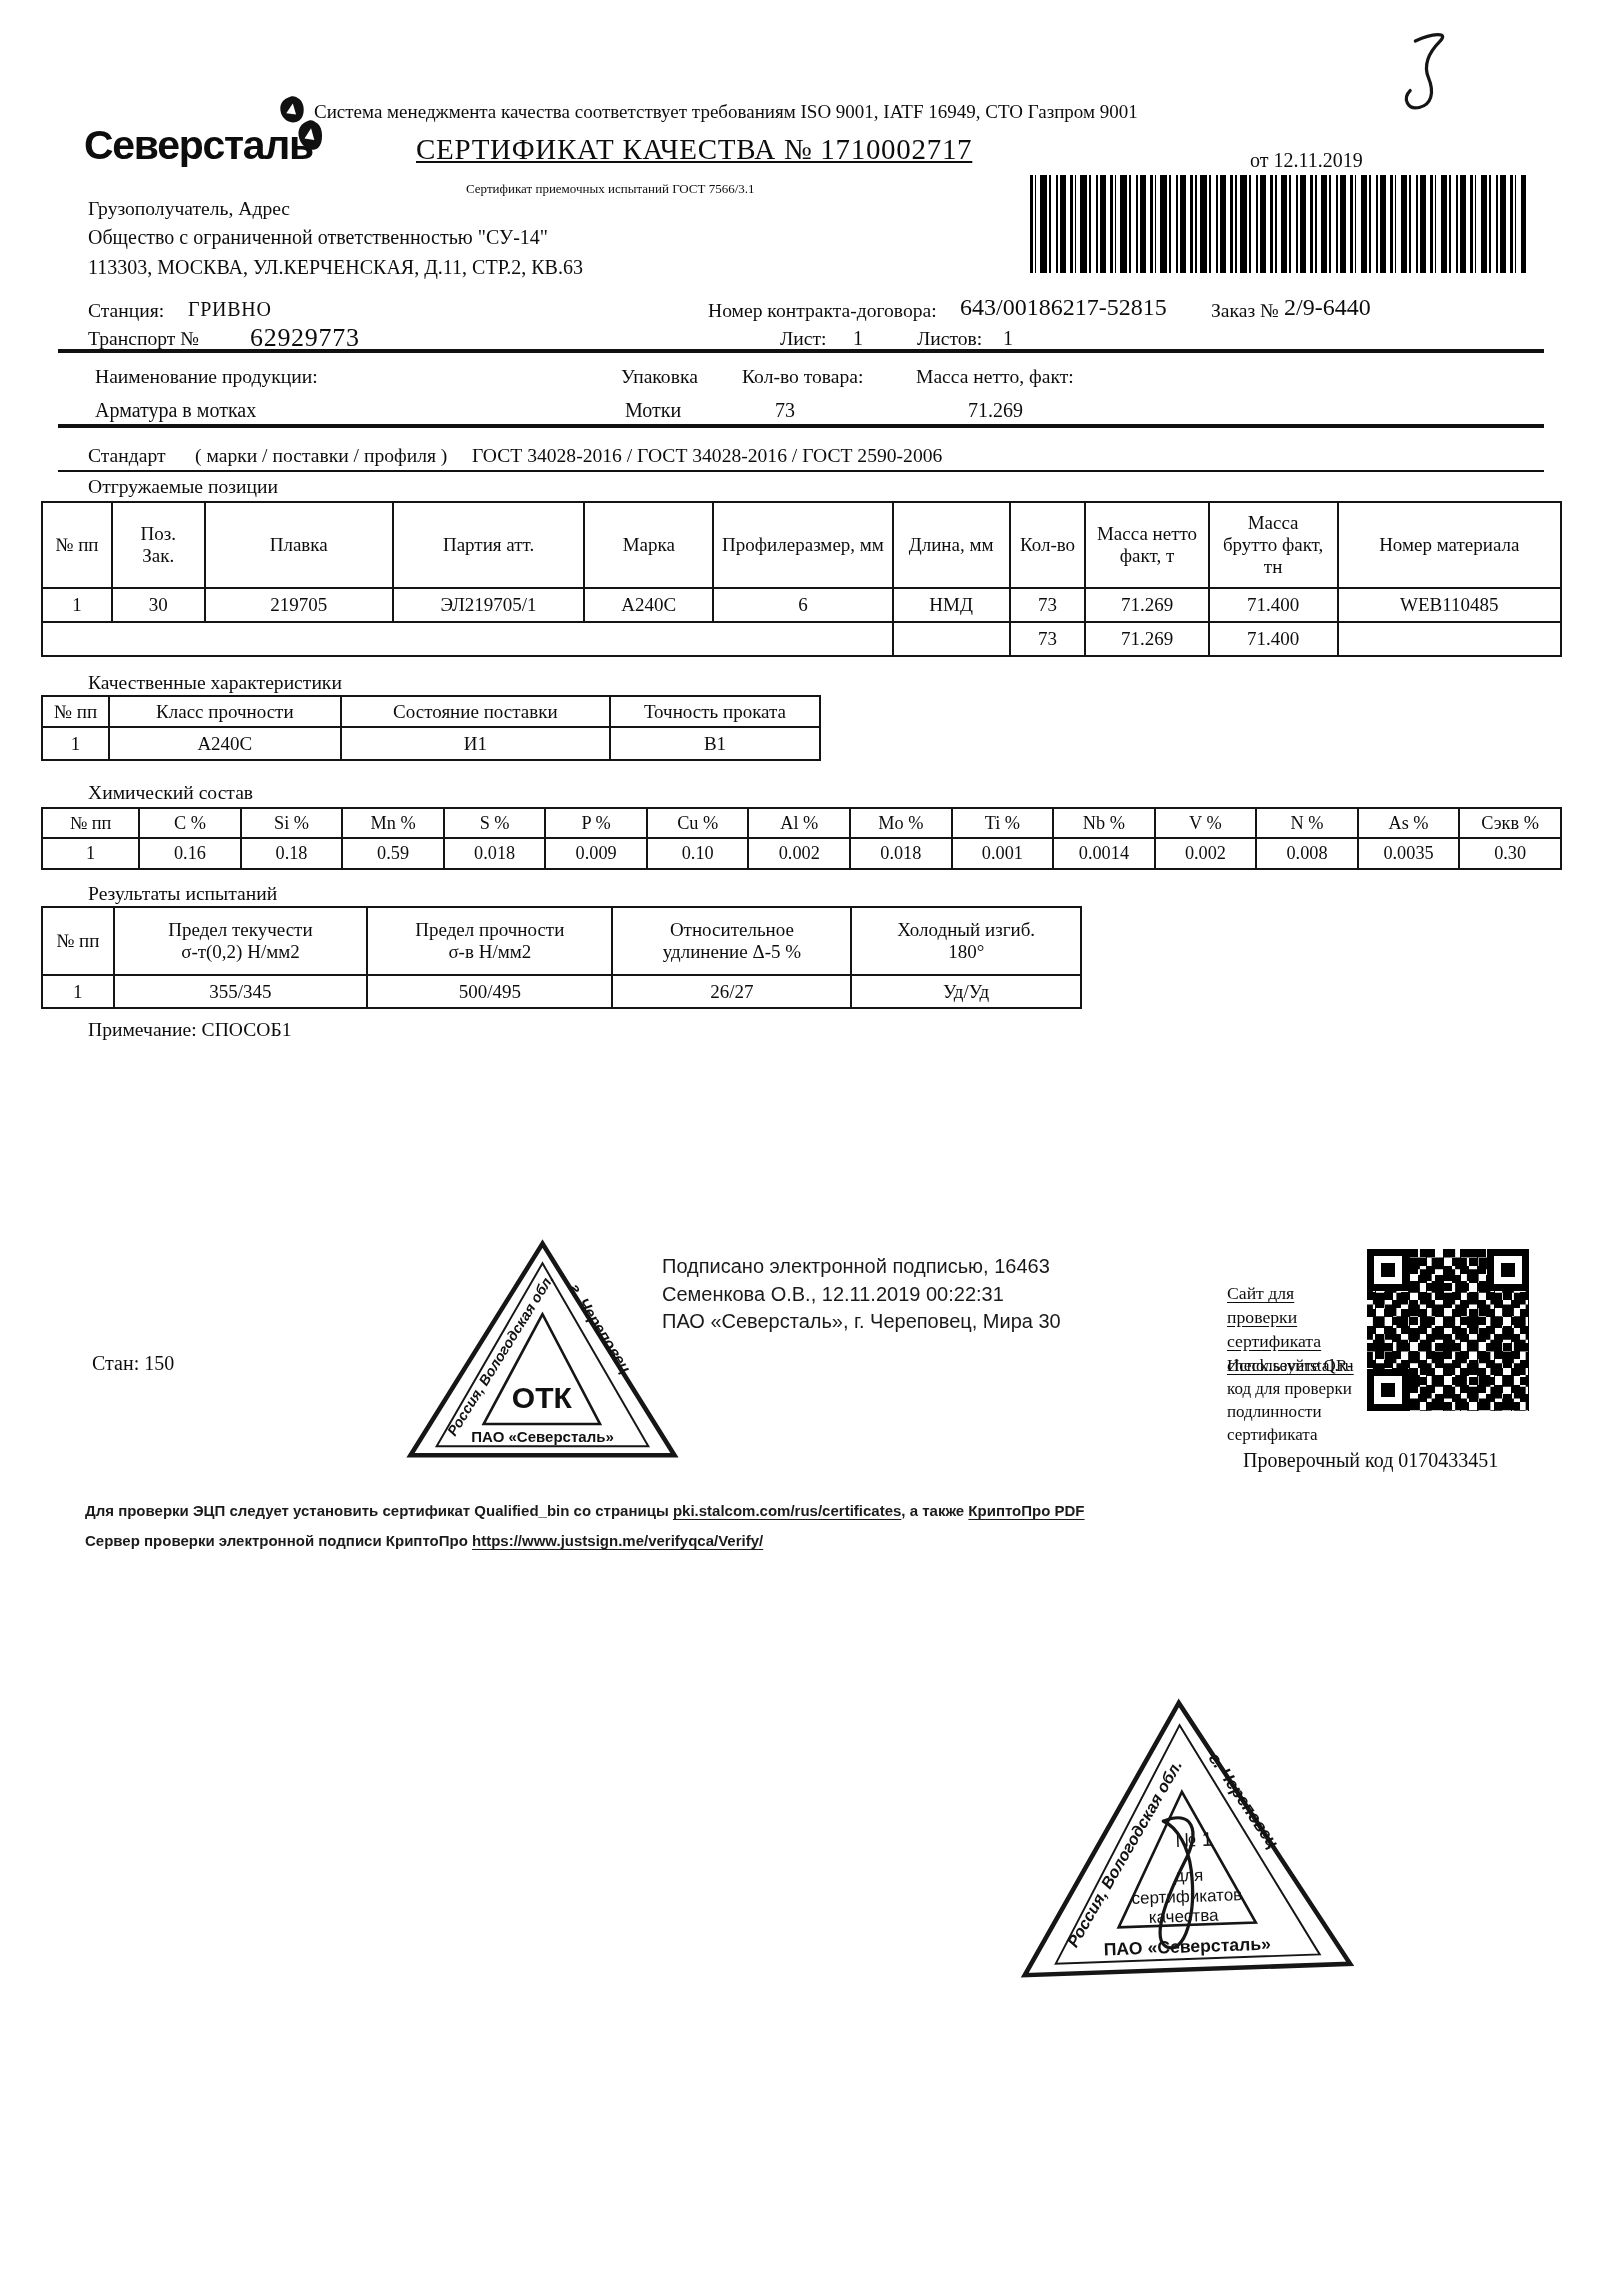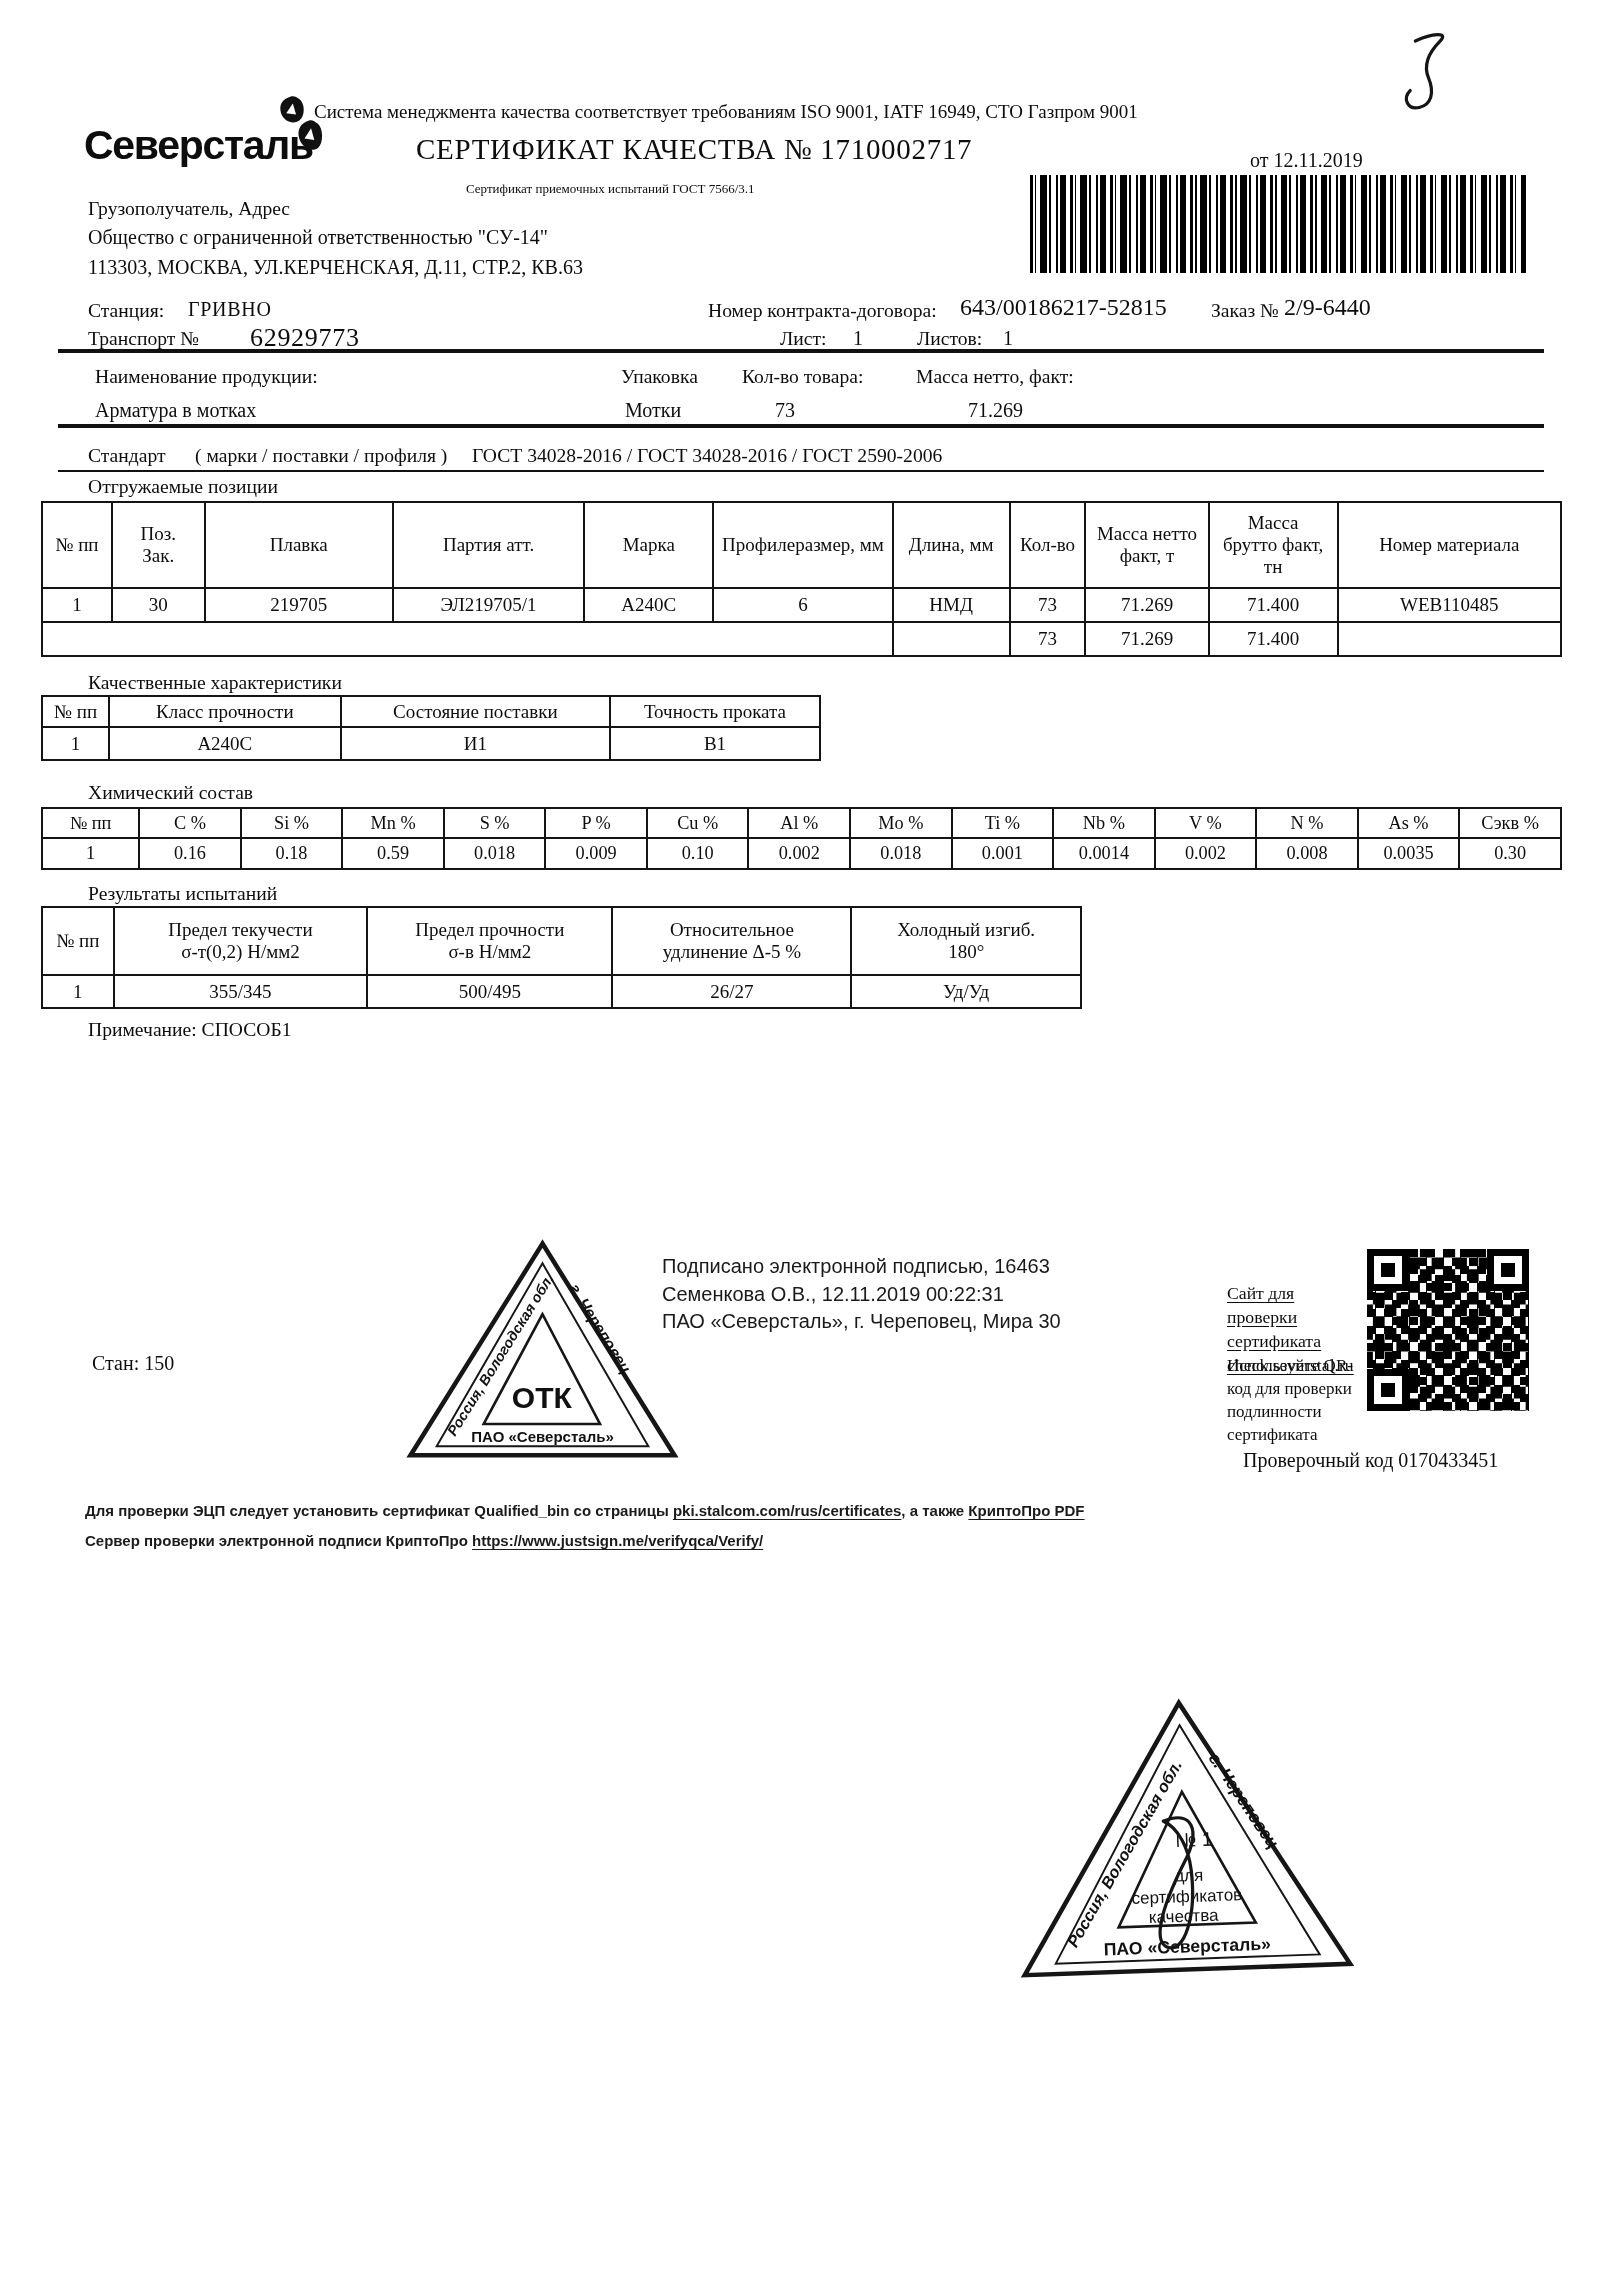--- a/index.html
+++ b/index.html
@@ -38,21 +38,21 @@
     <path d="M21 2 C 7 6, 1 16, 5 30 C 9 44, 24 52, 34 44 C 42 37, 42 14, 33 7 C 29 4, 25 1, 21 2 Z" fill="#111"></path>
     <path d="M23 14 L13 30 L28 32 Z" fill="#fff"></path>
   </svg>
 
   <svg class="abs" style="left:277px;top:95px" width="29" height="30" viewBox="0 0 44 46">
     <path d="M22 2 C 8 6, 2 15, 6 28 C 10 40, 24 46, 34 39 C 43 32, 43 13, 34 6 C 30 3, 26 1, 22 2 Z" fill="#111"></path>
     <path d="M24 13 L14 28 L29 30 Z" fill="#fff"></path>
   </svg>
   <div class="abs serif" style="left:314px;top:101px;font-size:19px;width:955px;">Система менеджмента качества соответствует требованиям ISO 9001, IATF 16949, СТО Газпром 9001</div>
 
-  <div class="abs serif" style="left:416px;top:133px;font-size:29px;letter-spacing:0.7px;">СЕРТИФИКАТ КАЧЕСТВА № 1710002717</div>
+  <div class="abs serif" style="left:416px;top:133px;font-size:29px;letter-spacing:0.7px;text-decoration:underline;">СЕРТИФИКАТ КАЧЕСТВА № 1710002717</div>
   <div class="abs serif" style="left:1250px;top:149px;font-size:20px;">от 12.11.2019</div>
   <div class="abs serif" style="left:466px;top:181px;font-size:13px;">Сертификат приемочных испытаний ГОСТ 7566/3.1</div>
 
   <div class="abs barcode" style="left:1030px;top:175px;width:496px;height:98px;"></div>
 
   <div class="abs serif" style="left:88px;top:198px;font-size:19.6px;">Грузополучатель, Адрес</div>
   <div class="abs serif" style="left:88px;top:226px;font-size:20px;">Общество с ограниченной ответственностью "СУ-14"</div>
   <div class="abs serif" style="left:88px;top:256px;font-size:20px;">113303, МОСКВА, УЛ.КЕРЧЕНСКАЯ, Д.11, СТР.2, КВ.63</div>
 
   <div class="abs serif" style="left:88px;top:300px;font-size:19.6px;">Станция:</div>

